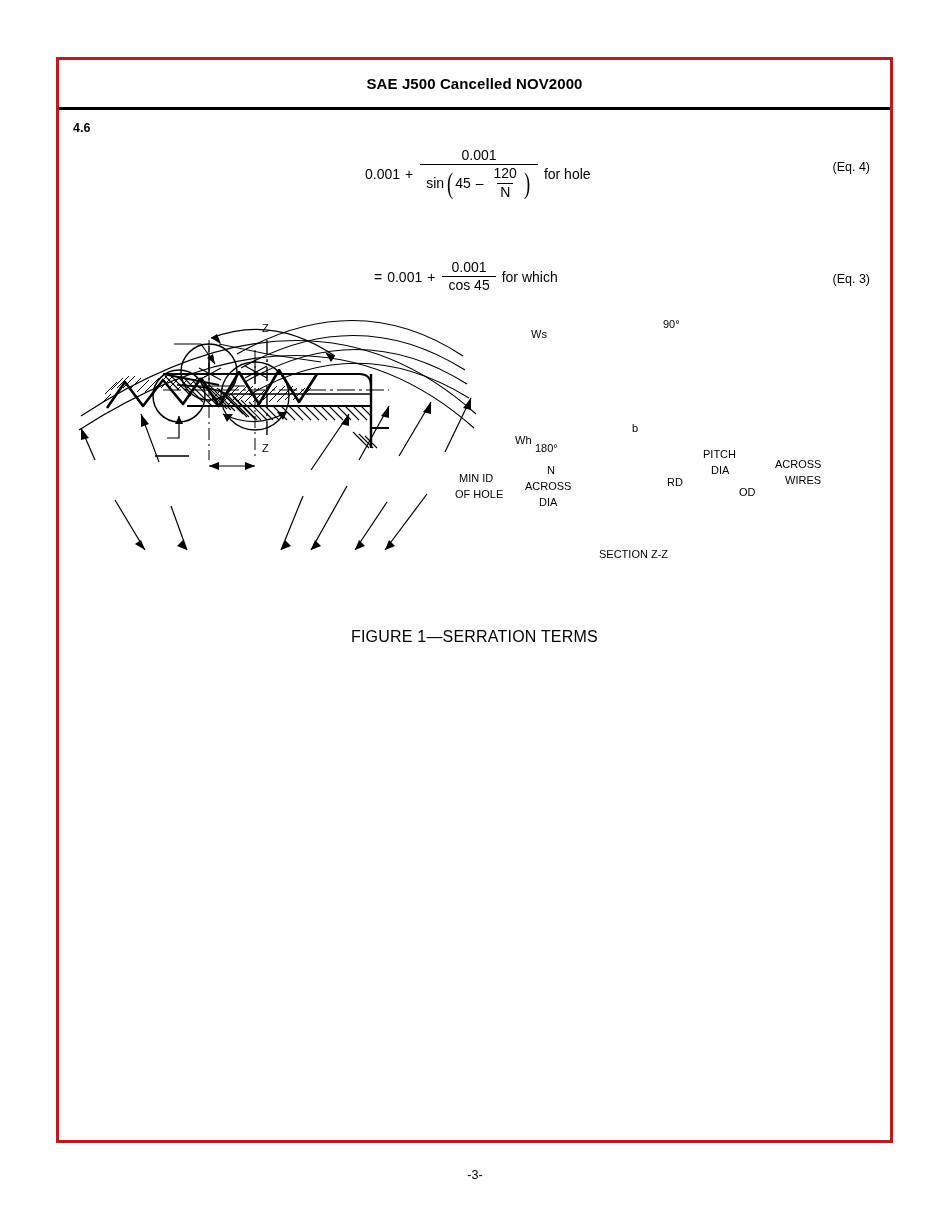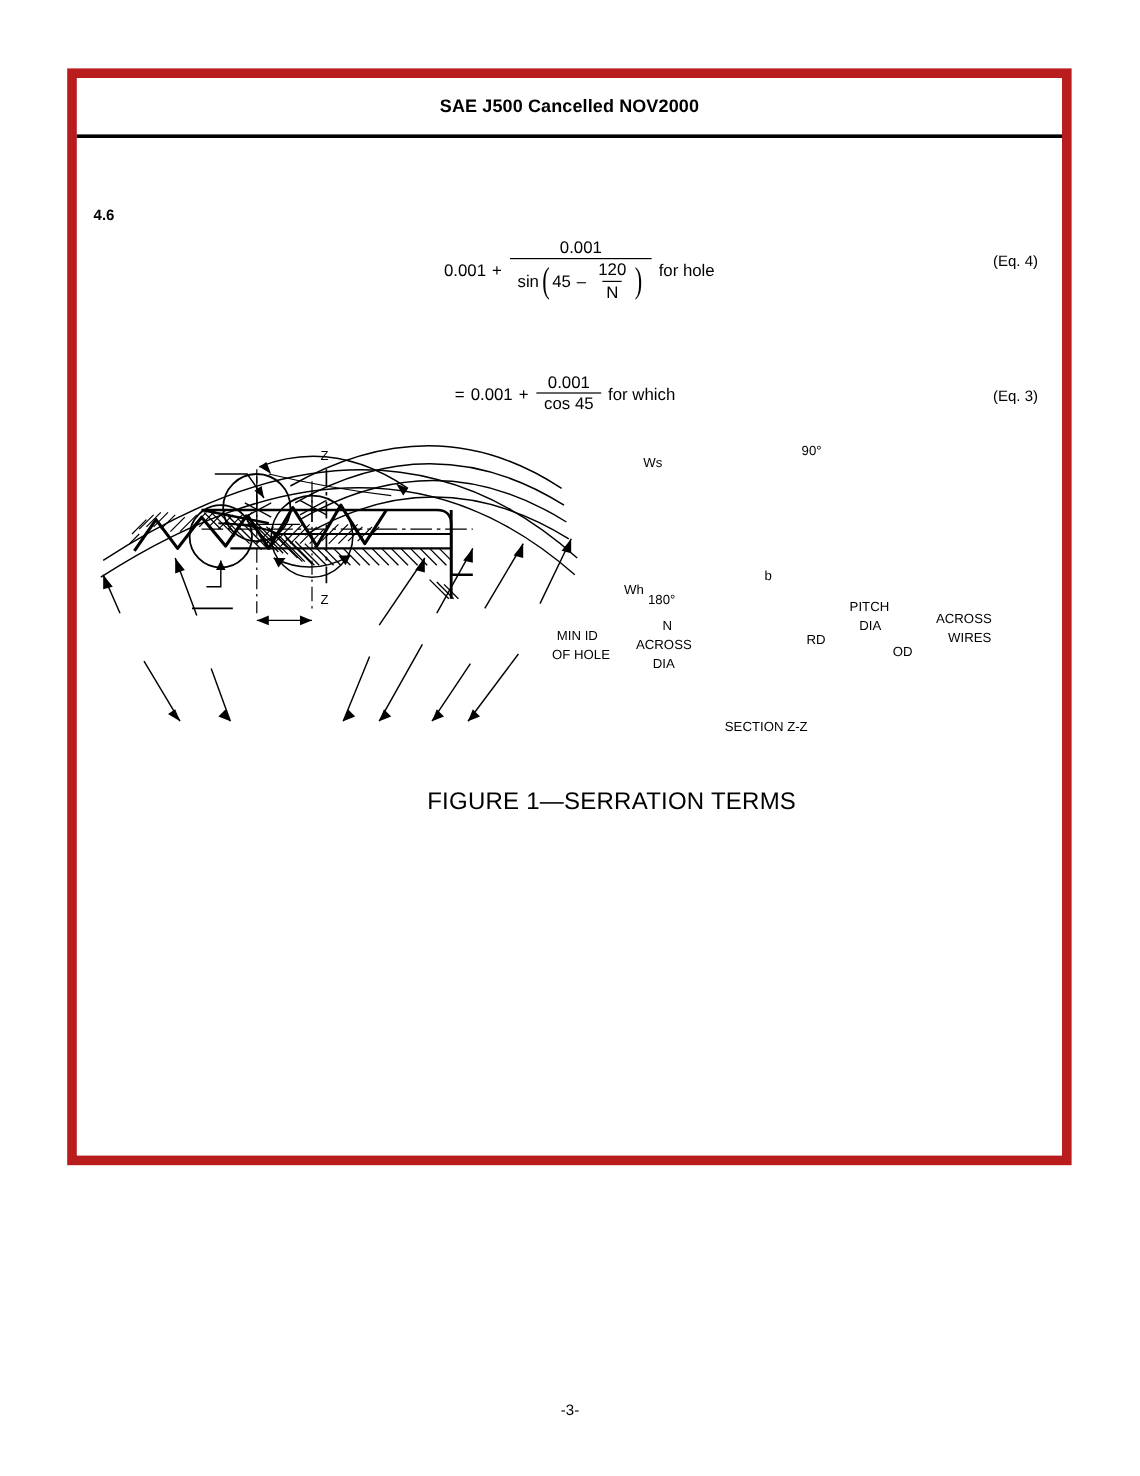--- a/index.html
+++ b/index.html
@@ -15,22 +15,22 @@
     color: #000000;
     overflow: hidden;
   }
 
   
   #page-frame {
     position: absolute;
     left: 56px;
     top: 57px;
     width: 837px;
-    height: 914px;
-    border: 8px solid #b91c1c;
+    height: 1086px;
+    border: 3px solid #b91c1c;
     box-sizing: border-box;
     background: #fff;
   }
   #header-band {
     position: absolute;
     left: 0;
     top: 0;
     right: 0;
     height: 50px;
     border-bottom: 3px solid #000;
@@ -45,21 +45,20 @@
     letter-spacing: 0.1px;
   }
 
   
   #content {
     position: absolute;
     left: 0;
     top: 50px;
     right: 0;
     bottom: 0;
-    margin-top: 46px;
   }
 
   #clause-row {
     position: absolute;
     left: 14px;
     top: 11px;
     right: 14px;
     display: flex;
     align-items: baseline;
   }
@@ -141,22 +140,22 @@
     left: 0;
     top: 200px;
     right: 0;
     height: 330px;
   }
   #figure-svg { display: block; }
 
   #figure-caption {
     position: absolute;
     left: 292px;
-    top: 496px;
-    font-size: 20px;
+    top: 518px;
+    font-size: 16px;
     letter-spacing: 0.2px;
   }
 
   
   #page-footer {
     position: absolute;
     left: 0;
     right: 0;
     top: 1168px;
     text-align: center;

